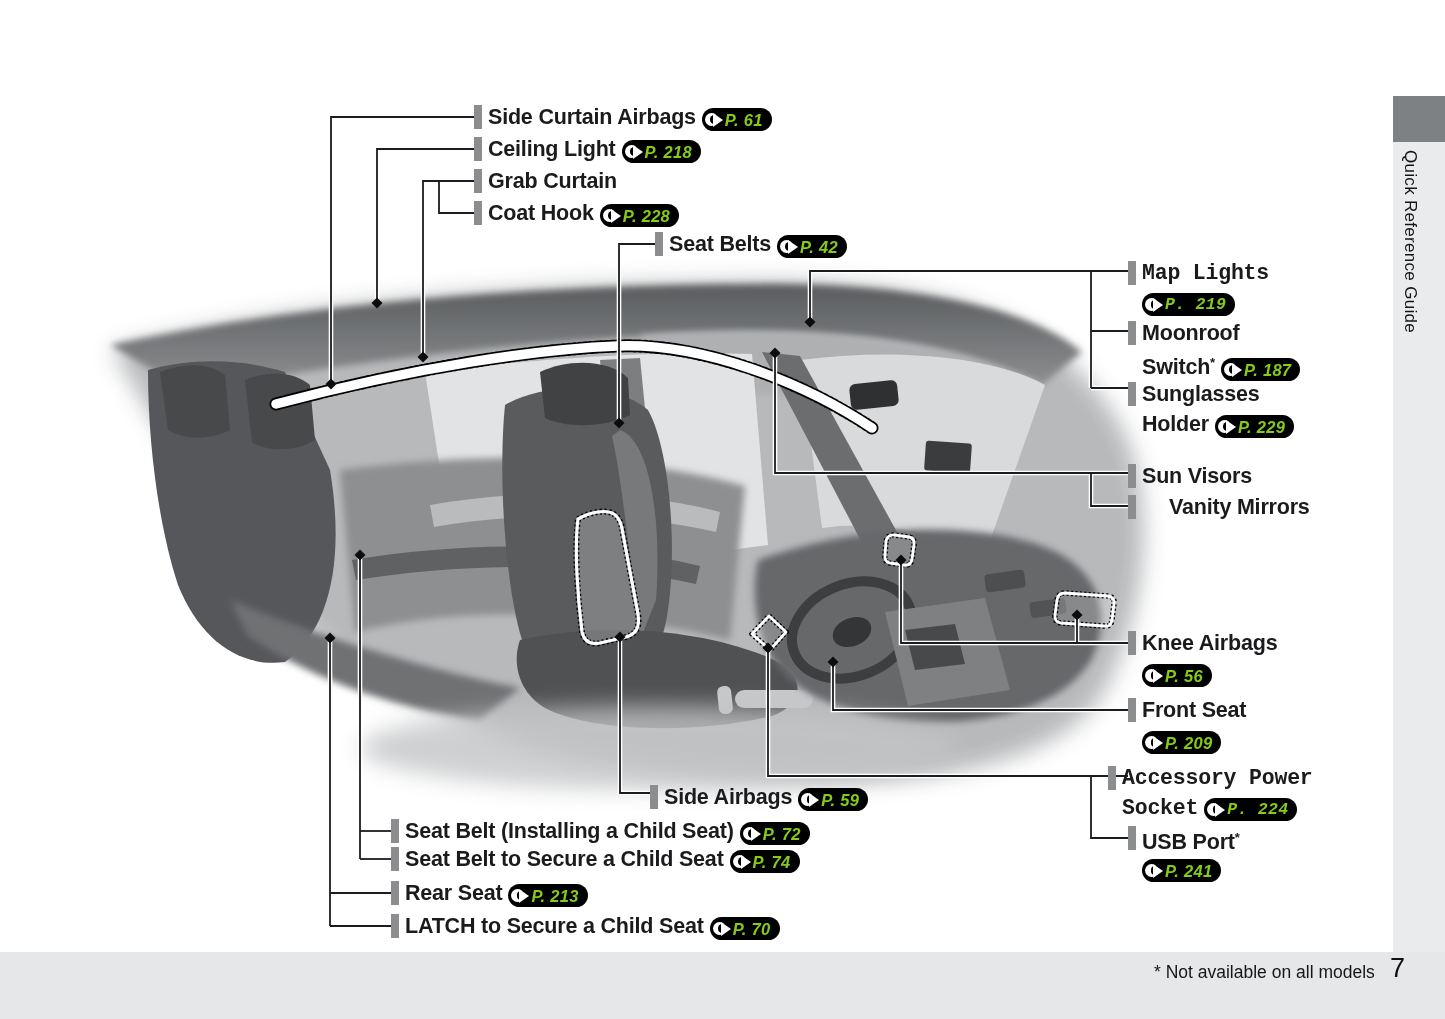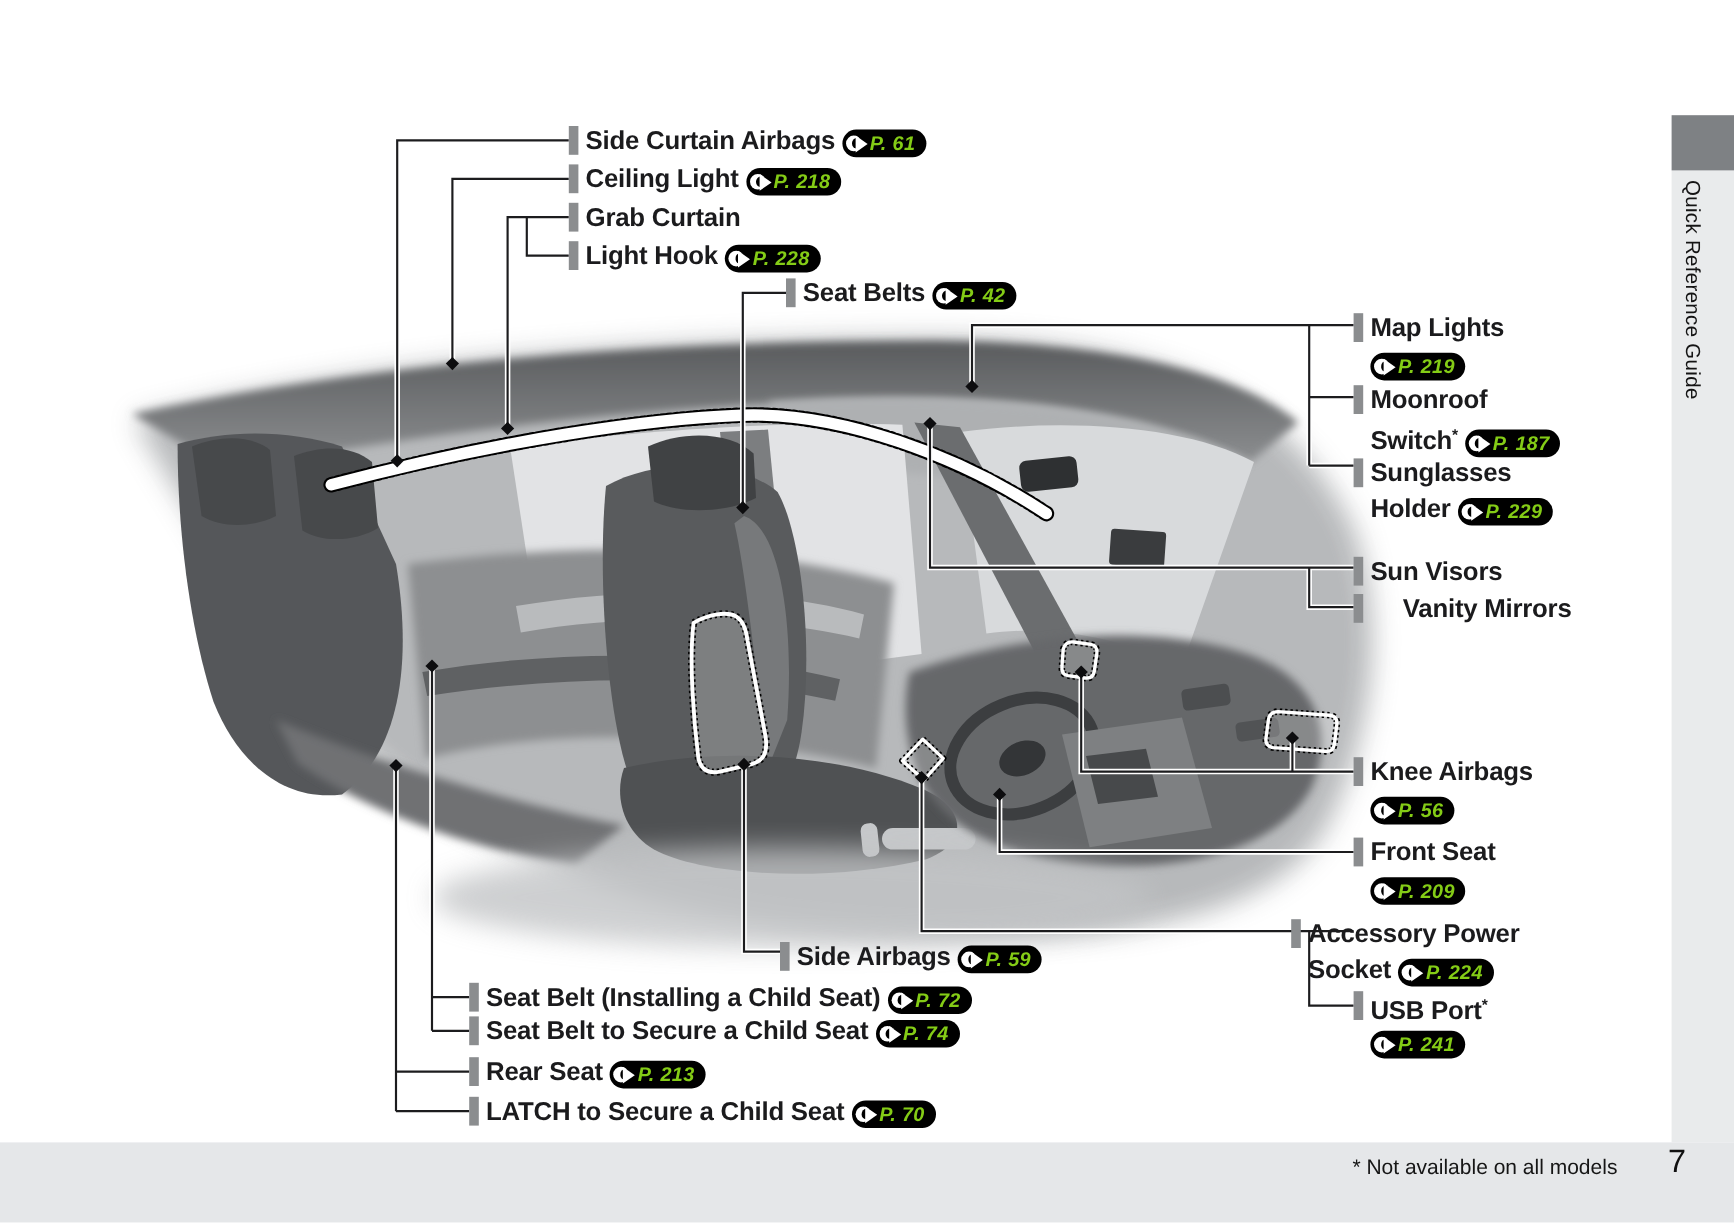--- a/index.html
+++ b/index.html
@@ -27,21 +27,21 @@
        border-left:10px solid #fff;}
 
   
   .side-strip{position:absolute;left:1393px;top:142px;width:52px;height:810px;background:#e9ebec;}
   .side-tab{position:absolute;left:1393px;top:96px;width:52px;height:46px;background:#7e8184;}
   .side-title{position:absolute;left:1400px;top:150px;writing-mode:vertical-rl;
               font-size:17px;color:#141414;letter-spacing:0.3px;}
 
   
   .footer{position:absolute;left:0;top:952px;width:1445px;height:67px;background:#e5e7e9;}
-  .footnote{position:absolute;left:1127px;top:962px;font-size:17.5px;color:#161616;}
+  .footnote{position:absolute;left:1154px;top:962px;font-size:17.5px;color:#161616;}
   .pagenum{position:absolute;left:1390px;top:953px;font-size:27px;color:#111;}
 </style>
 </head>
 <body>
 
 <div class="page">
 
   <svg class="art" width="1445" height="1019" viewBox="0 0 1445 1019">
     <defs>
       <filter id="soft" x="-25%" y="-25%" width="150%" height="150%">
@@ -201,37 +201,37 @@
         <span class="bicon">
           <span class="tri"></span>
         </span>
         <span>P. 218</span>
       </span>
   </div>
   <div class="callout" style="left:474px;top:166px;">
     <span class="tick"></span><span>Grab Curtain</span>
   </div>
   <div class="callout" style="left:474px;top:198px;">
-    <span class="tick"></span><span>Light Hook</span><span class="badge">
+    <span class="tick"></span><span>Coat Hook</span><span class="badge">
         <span class="bicon">
           <span class="tri"></span>
         </span>
         <span>P. 228</span>
       </span>
   </div>
   <div class="callout" style="left:655px;top:229px;">
     <span class="tick"></span><span>Seat Belts</span><span class="badge">
         <span class="bicon">
           <span class="tri"></span>
         </span>
         <span>P. 42</span>
       </span>
   </div>
 
-  <div class="callout wrap" style="left:1128px;top:258px;width:160px;">
+  <div class="callout wrap" style="left:1128px;top:258px;width:160px;font-family:Liberation Mono, monospace;">
     <span class="tick"></span>
     <div class="row">Map Lights</div>
     <div class="row"><span class="badge" style="margin-left:0;">
           <span class="bicon">
             <span class="tri"></span>
           </span>
           <span>P. 219</span>
         </span></div>
   </div>
   <div class="callout wrap" style="left:1128px;top:318px;width:230px;">
@@ -273,21 +273,21 @@
   <div class="callout wrap" style="left:1128px;top:695px;width:170px;">
     <span class="tick"></span>
     <div class="row">Front Seat</div>
     <div class="row"><span class="badge" style="margin-left:0;">
           <span class="bicon">
             <span class="tri"></span>
           </span>
           <span>P. 209</span>
         </span></div>
   </div>
-  <div class="callout wrap" style="left:1076px;top:763px;width:240px;">
+  <div class="callout wrap" style="left:1108px;top:763px;width:240px;font-family:Liberation Mono, monospace;">
     <span class="tick"></span>
     <div class="row">Accessory Power</div>
     <div class="row"><span>Socket</span><span class="badge">
           <span class="bicon">
             <span class="tri"></span>
           </span>
           <span>P. 224</span>
         </span></div>
   </div>
   <div class="callout wrap" style="left:1128px;top:823px;width:170px;">

